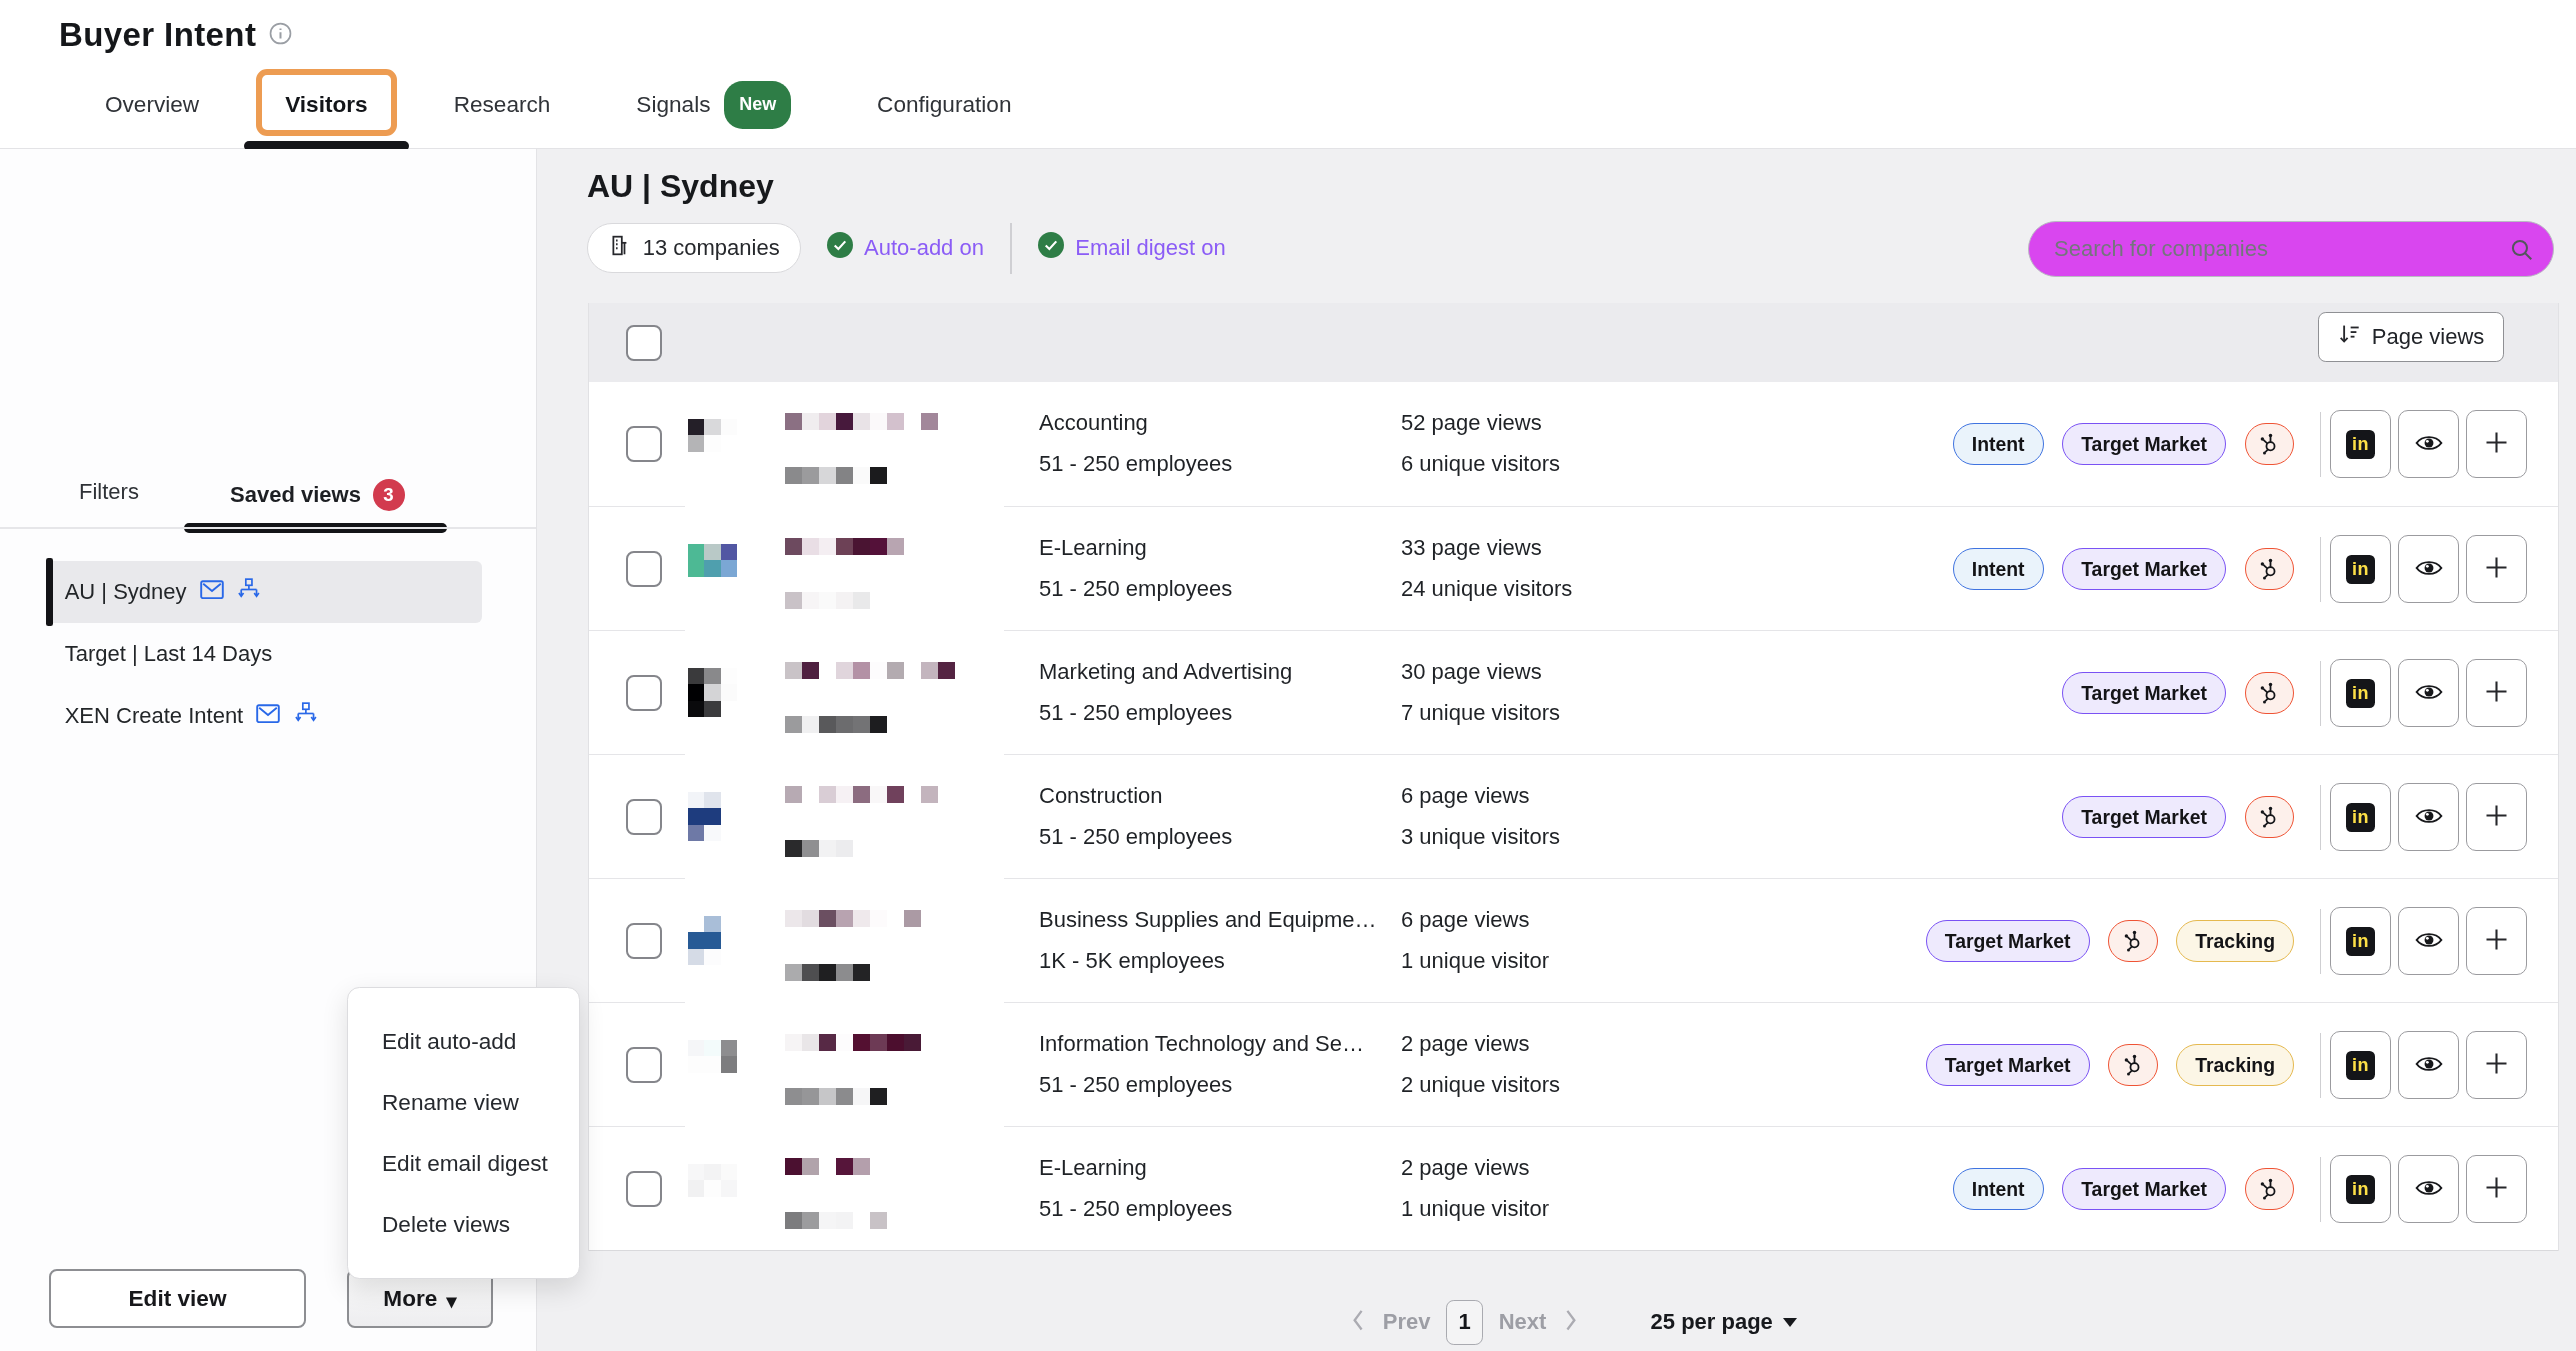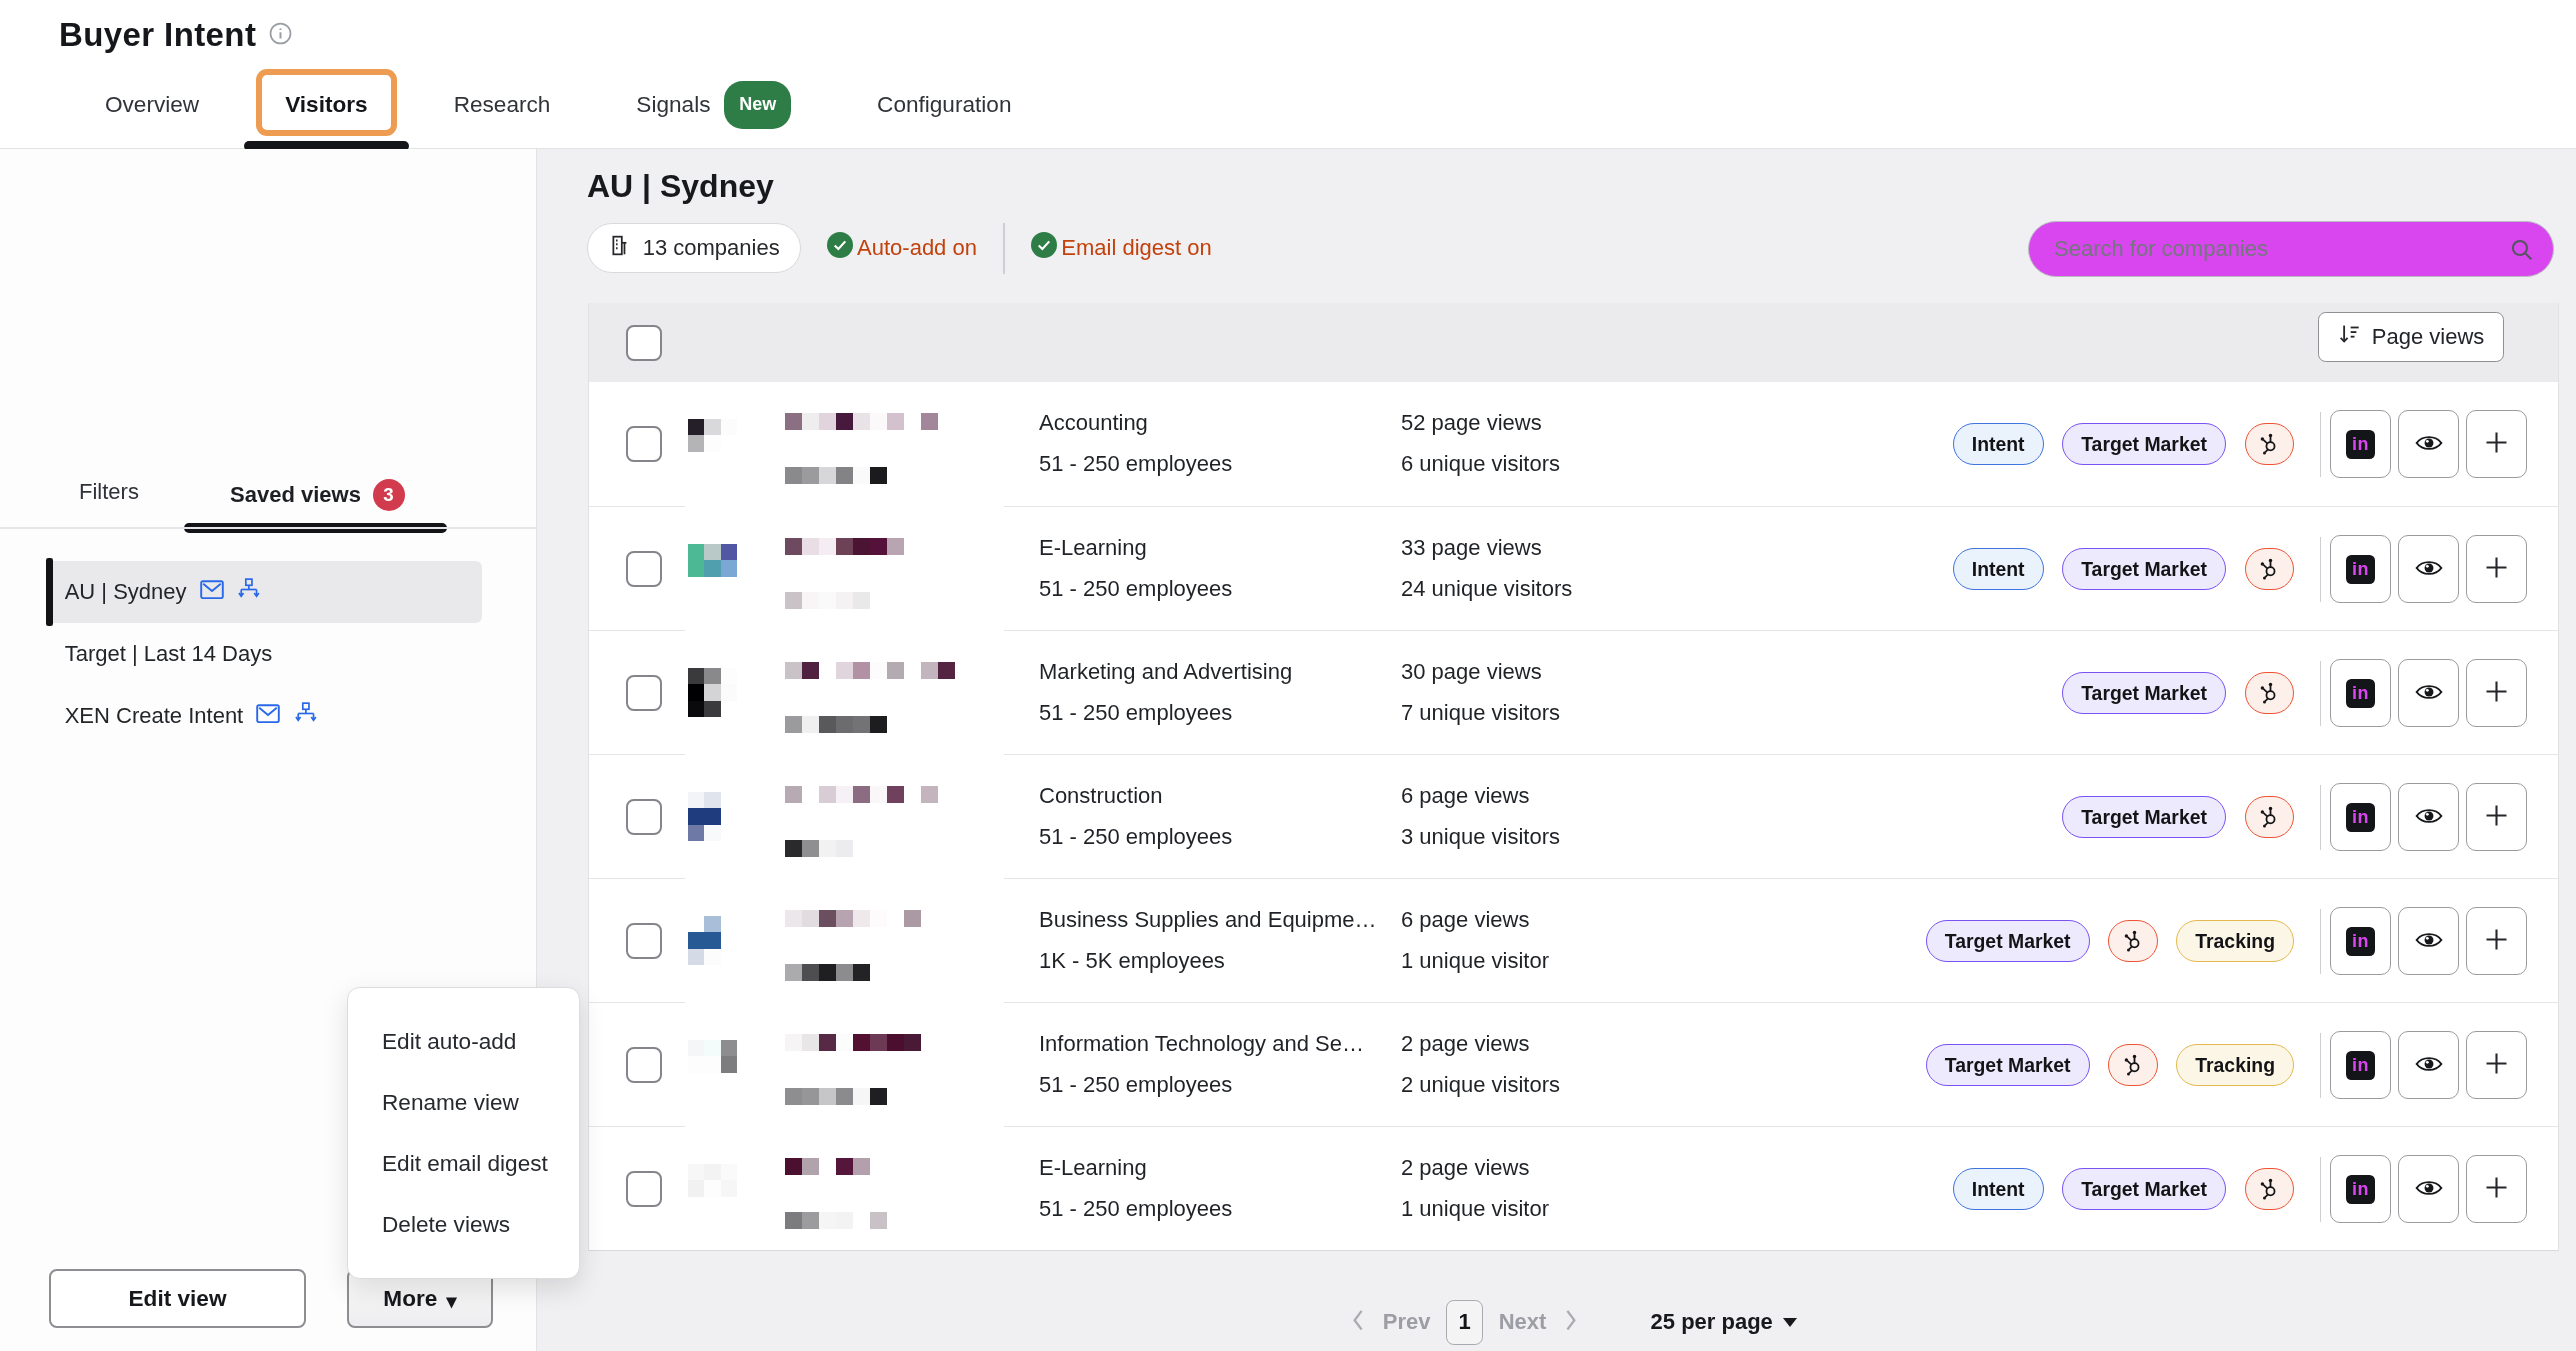--- a/index.html
+++ b/index.html
@@ -45,21 +45,21 @@
 
   
   .menu{ position:absolute; left:347px; top:838px; width:233px; background:#fff; border:0.8px solid #dcdcdf; border-radius:12.4px; box-shadow:0 9.3px 26.4px rgba(0,0,0,.12); padding:23px 0; z-index:10; }
   .menu-item{ height:61px; line-height:61px; padding-left:34px; font-size:22.6px; color:#26292e; cursor:pointer; white-space:nowrap; }
 
   
   .content{ position:absolute; left:537px; top:149px; right:0; bottom:0; background:#f0f0f2; }
   .main-title{ position:absolute; left:50px; top:18.7px; font-size:32px; font-weight:bold; color:#17191c; }
   .meta-row{ position:absolute; left:50px; top:72px; height:54px; display:flex; align-items:center; }
   .chip{ display:flex; align-items:center; gap:11.7px; height:50px; padding:0 20px; border:1.6px solid #d9d9dc; border-radius:25px; background:#fff; font-size:22px; color:#26282c; cursor:pointer; }
-  .onflag{ display:flex; align-items:center; gap:4px; font-size:22px; color:#c2410c; margin-left:26.4px; }
+  .onflag{ display:flex; align-items:center; gap:11px; font-size:22px; color:#8b5cf6; margin-left:26.4px; }
   .meta-div{ width:1.6px; height:51px; background:#cfcfd3; margin-left:26.4px; }
   .search-wrap{ position:absolute; right:22px; top:72px; width:526px; height:56px; }
   .search-input{ width:100%; height:100%; border:1.6px solid #b9bcc2; border-radius:29px; background:#d946ef; font-size:22px; color:#34373c; padding:0 59px 0 25px; font-family:inherit; outline:none; }
   .search-input::placeholder{ color:#73767c; }
   .search-ic{ position:absolute; right:20px; top:15.6px; }
 
   
   .tablewrap{ position:absolute; left:51px; top:154px; width:1971px; border-left:1.6px solid #e1e1e4; border-right:1.6px solid #e1e1e4; }
   .thead{ position:relative; height:79px; background:#ebebee; }
   .cbox{ display:inline-block; width:36px; height:36px; border:2.3px solid #85868b; border-radius:7.8px; background:#fff; cursor:pointer; }
@@ -83,21 +83,21 @@
   .cell-ind span, .cell-stats span{ display:block; white-space:nowrap; overflow:hidden; }
   .cell-badges{ right:264px; top:41px; display:flex; gap:18.7px; align-items:center; }
   .badge{ height:42px; display:flex; align-items:center; padding:0 18px; border-radius:21px; font-size:19.4px; font-weight:800; color:#141417; white-space:nowrap; cursor:pointer; }
   .badge.intent{ background:var(--intent-bg); border:1.9px solid var(--intent-b); }
   .badge.target{ background:var(--target-bg); border:1.9px solid var(--target-b); }
   .badge.tracking{ background:var(--track-bg); border:1.9px solid var(--track-b); }
   .badge.hs{ background:var(--hs-bg); border:1.9px solid var(--hs-b); padding:0 11.7px; }
   .cell-divider{ left:1731px; top:29.6px; height:65px; border-left:1.6px solid #cfcfd2; }
   .cell-actions{ right:31px; top:28px; display:flex; gap:7px; }
   .act{ width:61px; height:68px; background:#fff; border:1.9px solid #9b9b9f; border-radius:10px; display:flex; align-items:center; justify-content:center; cursor:pointer; }
-  .li-ic{ display:flex; align-items:center; justify-content:center; width:29px; height:29px; background:#141519; border-radius:5.4px; color:#d946ef; font-size:18px; font-weight:bold; letter-spacing:0.4px; }
+  .li-ic{ display:flex; align-items:center; justify-content:center; width:29px; height:29px; background:#141519; border-radius:5.4px; color:#fde047; font-size:18px; font-weight:bold; letter-spacing:0.4px; }
 
   
   .pagination{ position:absolute; left:51px; top:1142px; width:1971px; height:62px; display:flex; align-items:center; justify-content:center; gap:15.6px; }
   .pg-txt{ font-size:22px; font-weight:bold; color:#9d9ea5; cursor:pointer; }
   .pg-box{ min-width:37px; height:45px; padding:0 7.8px; border:1.9px solid #a9aab0; border-radius:7.8px; background:#f4f4f5; display:flex; align-items:center; justify-content:center; font-size:22px; font-weight:bold; color:#141519; cursor:pointer; }
   .per-page{ margin-left:56px; display:flex; align-items:center; gap:10px; font-size:22px; font-weight:bold; color:#17191d; cursor:pointer; }
   .tri-down{ width:0; height:0; border-left:7px solid transparent; border-right:7px solid transparent; border-top:9.3px solid #17191d; }
 </style>
 </head>
 <body>

